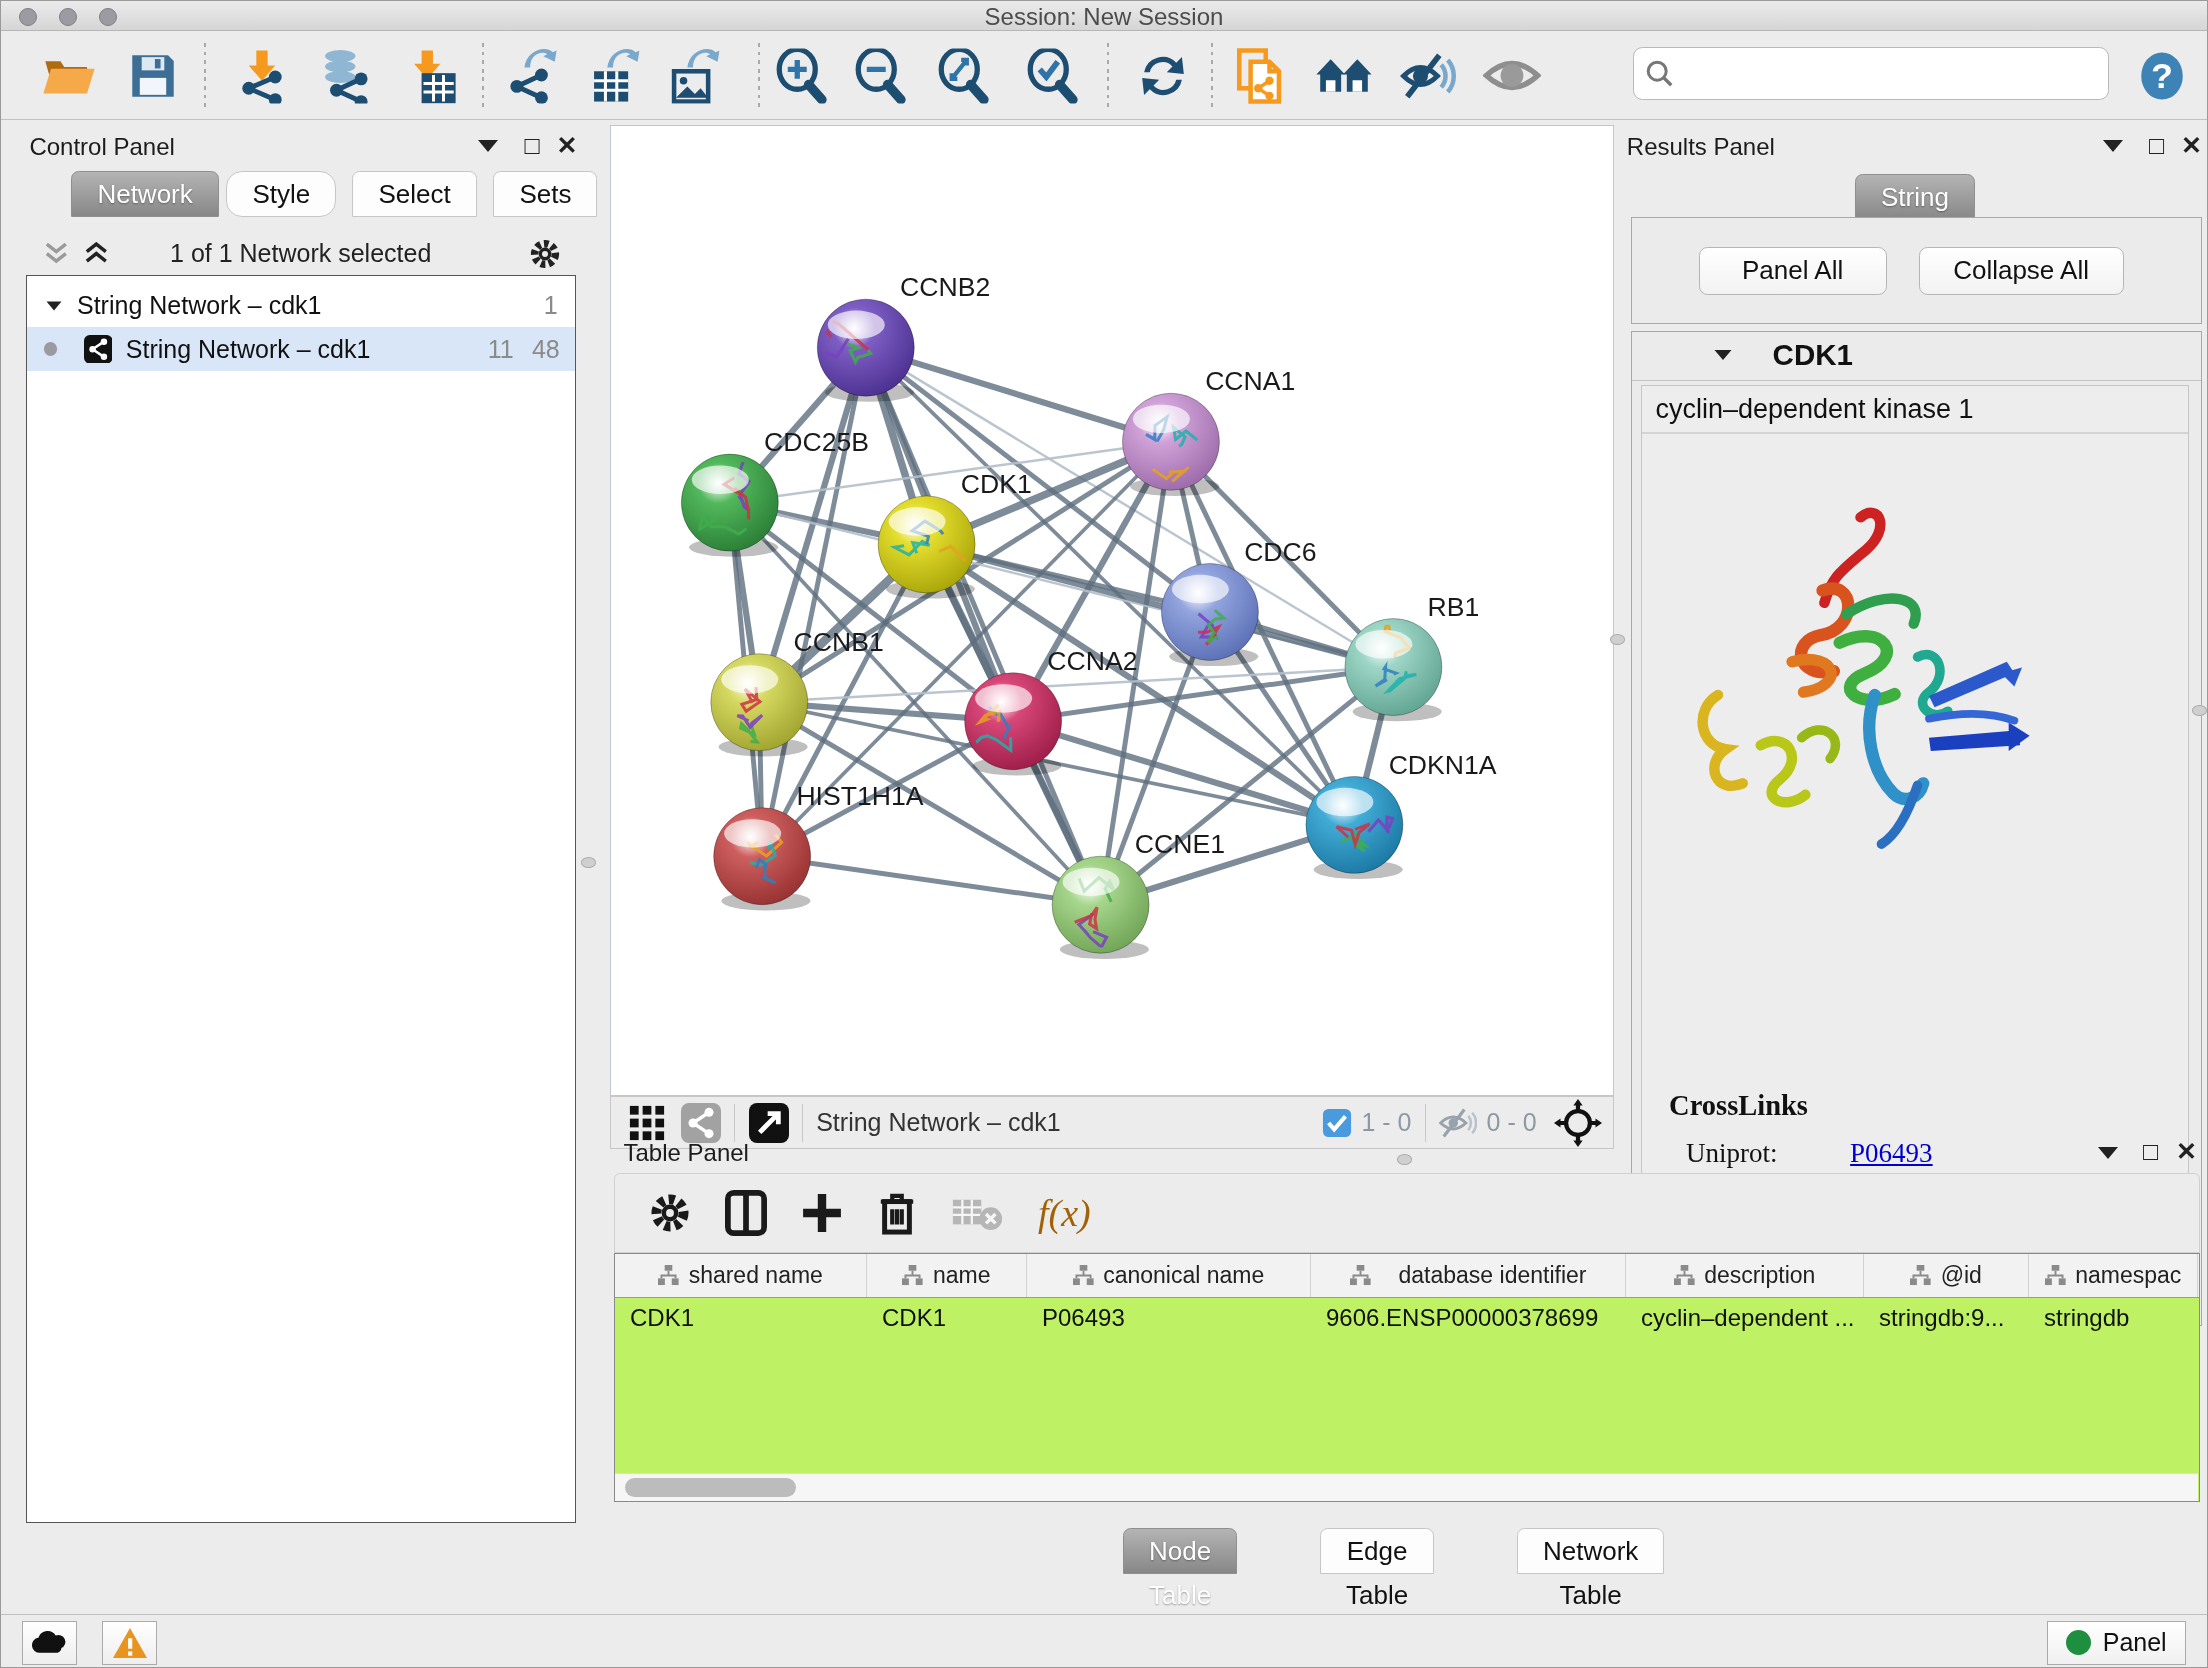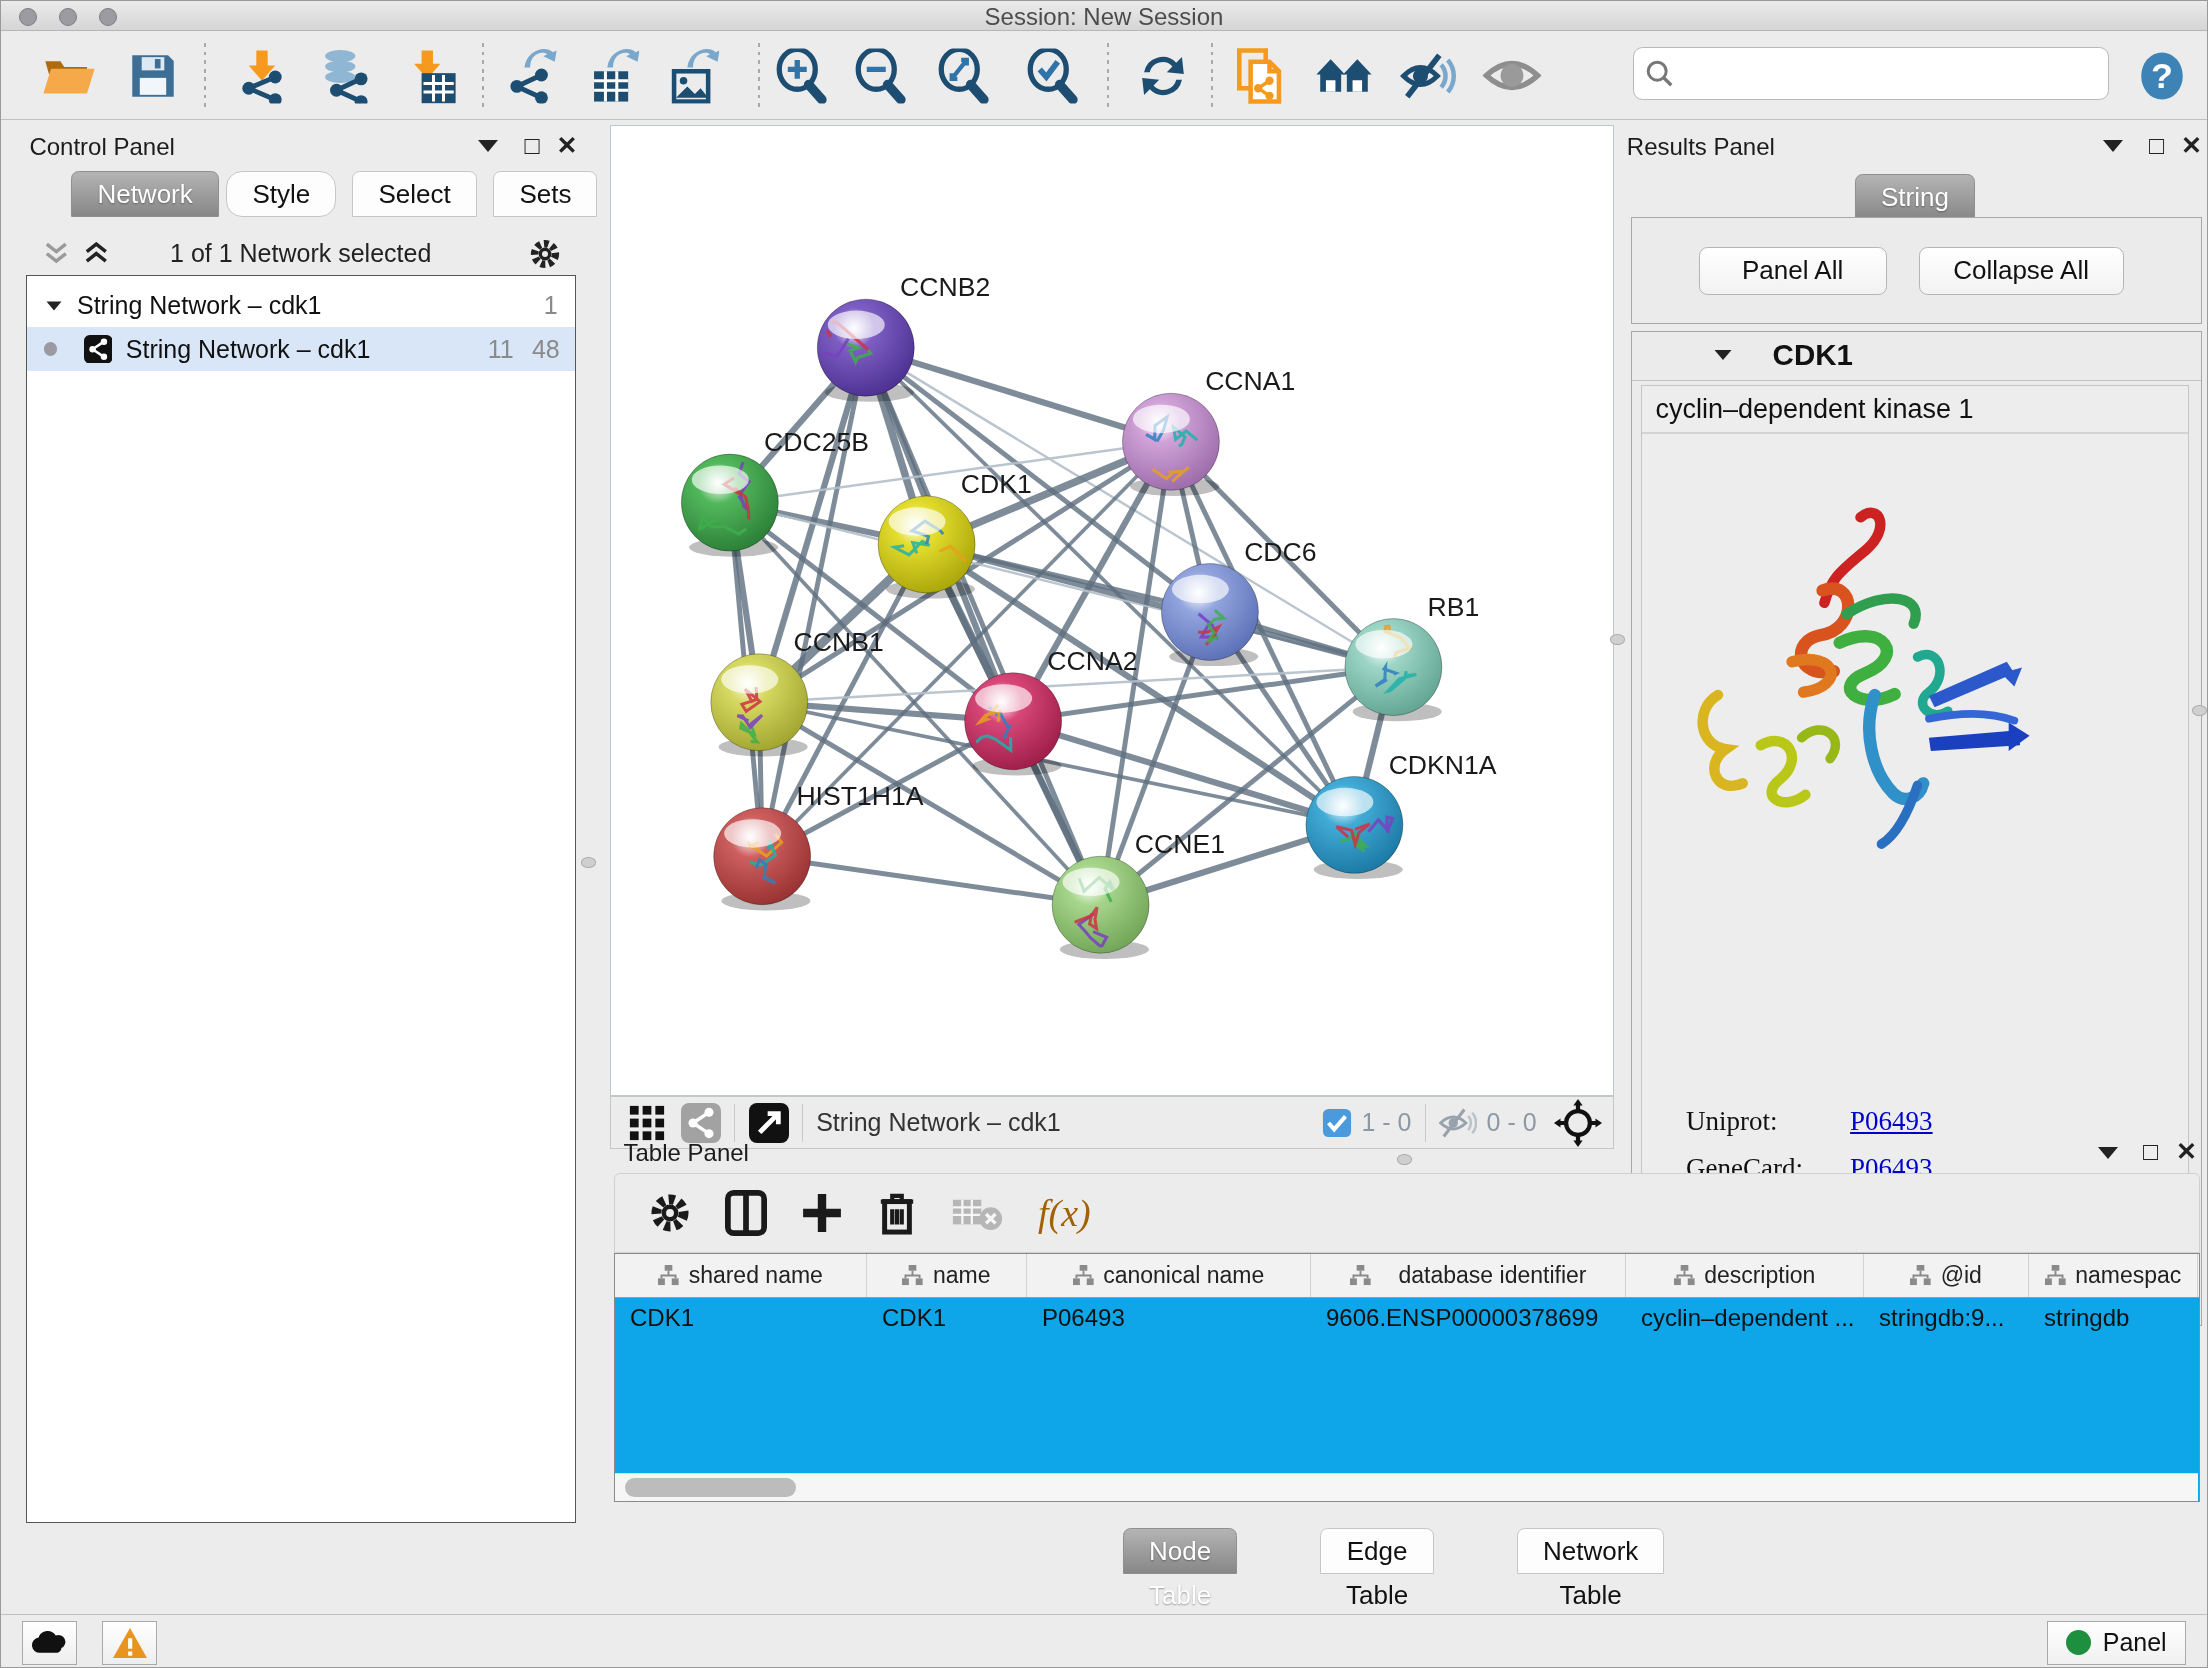--- a/index.html
+++ b/index.html
@@ -62,21 +62,21 @@
   #crosslinks{position:absolute;left:27px;top:704px;width:514px;
     font-family:"Liberation Serif",serif;font-size:27px;color:#111;}
   .cl-row{display:flex;margin-top:16px;}
   .cl-label{width:181px;padding-left:17px;}
   .cl-value a{color:#0000cc;}
   
   #table-panel{position:absolute;left:613px;top:1142px;width:1588px;height:423px;}
   #tp-toolbar{position:absolute;left:0;top:30px;width:1586px;height:80px;
     background:#ececec;border:1px solid #d0d0d0;border-radius:5.7px 5.7px 0 0;
     display:flex;align-items:center;gap:34px;padding-left:34px;}
-  #tp-table{position:absolute;left:0;top:110px;width:1586px;height:249px;background:#0ea5e9;
+  #tp-table{position:absolute;left:0;top:110px;width:1586px;height:249px;background:#bef264;
     border:1.9px solid #8a8a8a;overflow:hidden;}
   #tp-header{display:flex;height:44px;background:#f2f2f2;border-bottom:1.9px solid #9a9a9a;}
   .th{display:flex;align-items:center;gap:9.5px;justify-content:center;font-size:23px;color:#222;
     border-right:1px solid #d2d2d2;overflow:hidden;white-space:nowrap;flex:none;}
   #tp-row{display:flex;height:42px;}
   .td{font-size:24px;color:#111;padding:5.7px 3.8px 0 15px;overflow:hidden;white-space:nowrap;flex:none;}
   #tp-scroll{position:absolute;left:0;bottom:0;width:1583px;height:28.5px;background:#f6f6f6;
     border-top:1px solid #ddd;}
   #tp-thumb{position:absolute;left:9.5px;top:4.8px;width:171px;height:19px;background:#bcbcbc;border-radius:9.5px;}
   #tp-tabs{position:absolute;left:509px;top:385px;height:44px;}
@@ -698,20 +698,21 @@
             <path d="M250 300 C240 330 228 352 212 362" stroke="#2a6fc0" stroke-width="10"></path>
           </g>
           <polygon points="268,218 352,182 344,170 262,206" fill="#2b59cc"></polygon>
           <polygon points="360,176 352,196 338,182" fill="#2b59cc"></polygon>
           <polygon points="262,250 356,242 358,258 264,264" fill="#1a3fbf"></polygon>
           <polygon points="368,248 346,234 346,264" fill="#1a3fbf"></polygon>
           <path d="M262 230 C300 222 330 224 352 232" fill="none" stroke="#3566d6" stroke-width="8" stroke-linecap="round"></path>
         </svg>
 
         <div id="crosslinks">
+          <div style="font-weight:bold;font-size:28.5px">CrossLinks</div>
           <div id="cl-rows">
               <div class="cl-row">
                 <div class="cl-label">Uniprot:</div>
                 <div class="cl-value"><a href="#">P06493</a></div>
               </div>
               <div class="cl-row">
                 <div class="cl-label">GeneCard:</div>
                 <div class="cl-value"><a href="#">P06493</a></div>
               </div>
               <div class="cl-row">

